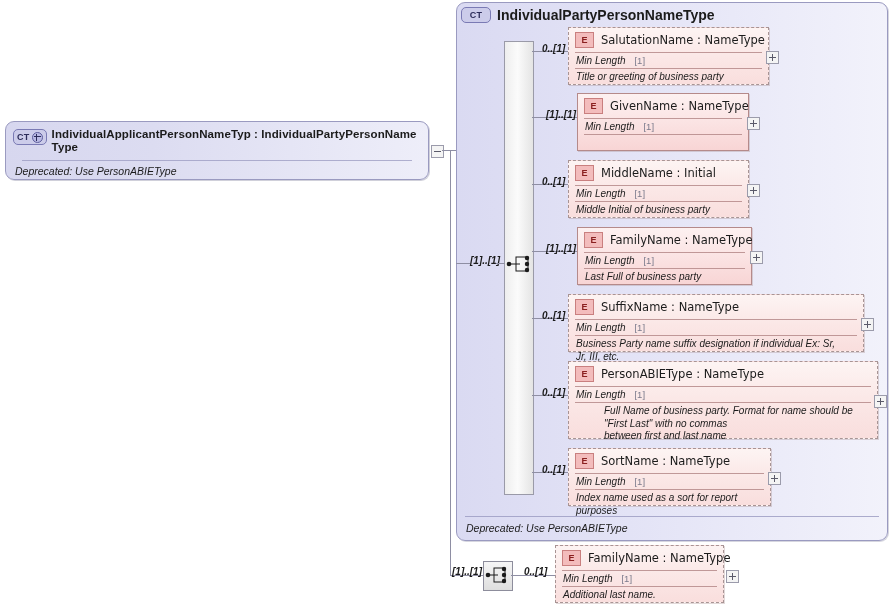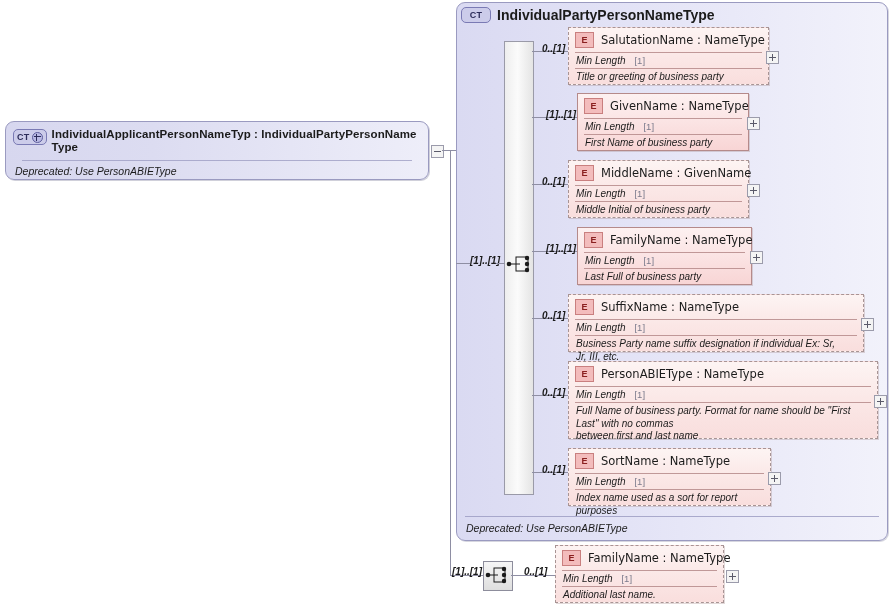--- a/index.html
+++ b/index.html
@@ -230,30 +230,29 @@
     <div class="el-head">
       <span class="badge-e">E</span>
       <span class="el-title">GivenName : NameType</span>
     </div>
     <div class="el-sep"></div>
     <div class="el-facet">
       <span>Min Length</span>
       <span class="fval">[1]</span>
     </div>
     <div class="el-sep"></div>
-    <div class="el-doc">First Name of business party</div>
   </div>
   <div class="toggle plus" style="left:747px;top:117px;"></div>
 
   <div class="ln-h" style="left:532px;top:184px;width:36px;"></div>
   <div class="card" style="left:542px;top:176px;">0..[1]</div>
   <div class="abs el-box optional" style="left:568px;top:160px;width:181px;height:58px;">
     <div class="el-head">
       <span class="badge-e">E</span>
-      <span class="el-title">MiddleName : GivenName</span>
+      <span class="el-title">MiddleName : Initial</span>
     </div>
     <div class="el-sep"></div>
     <div class="el-facet">
       <span>Min Length</span>
       <span class="fval">[1]</span>
     </div>
     <div class="el-sep"></div>
     <div class="el-doc">Middle Initial of business party</div>
   </div>
   <div class="toggle plus" style="left:747px;top:184px;"></div>
@@ -298,21 +297,21 @@
     <div class="el-head">
       <span class="badge-e">E</span>
       <span class="el-title">PersonABIEType : NameType</span>
     </div>
     <div class="el-sep"></div>
     <div class="el-facet">
       <span>Min Length</span>
       <span class="fval">[1]</span>
     </div>
     <div class="el-sep"></div>
-    <div class="el-doc" style="white-space:pre-line;">Full Name of business party. Format for name should be "First Last" with no commas
+    <div class="el-doc" style="white-space:pre-line;margin-left:28px;">Full Name of business party. Format for name should be "First Last" with no commas
 between first and last name</div>
   </div>
   <div class="toggle plus" style="left:874px;top:395px;"></div>
 
   <div class="ln-h" style="left:532px;top:472px;width:36px;"></div>
   <div class="card" style="left:542px;top:464px;">0..[1]</div>
   <div class="abs el-box optional" style="left:568px;top:448px;width:203px;height:58px;">
     <div class="el-head">
       <span class="badge-e">E</span>
       <span class="el-title">SortName : NameType</span>

